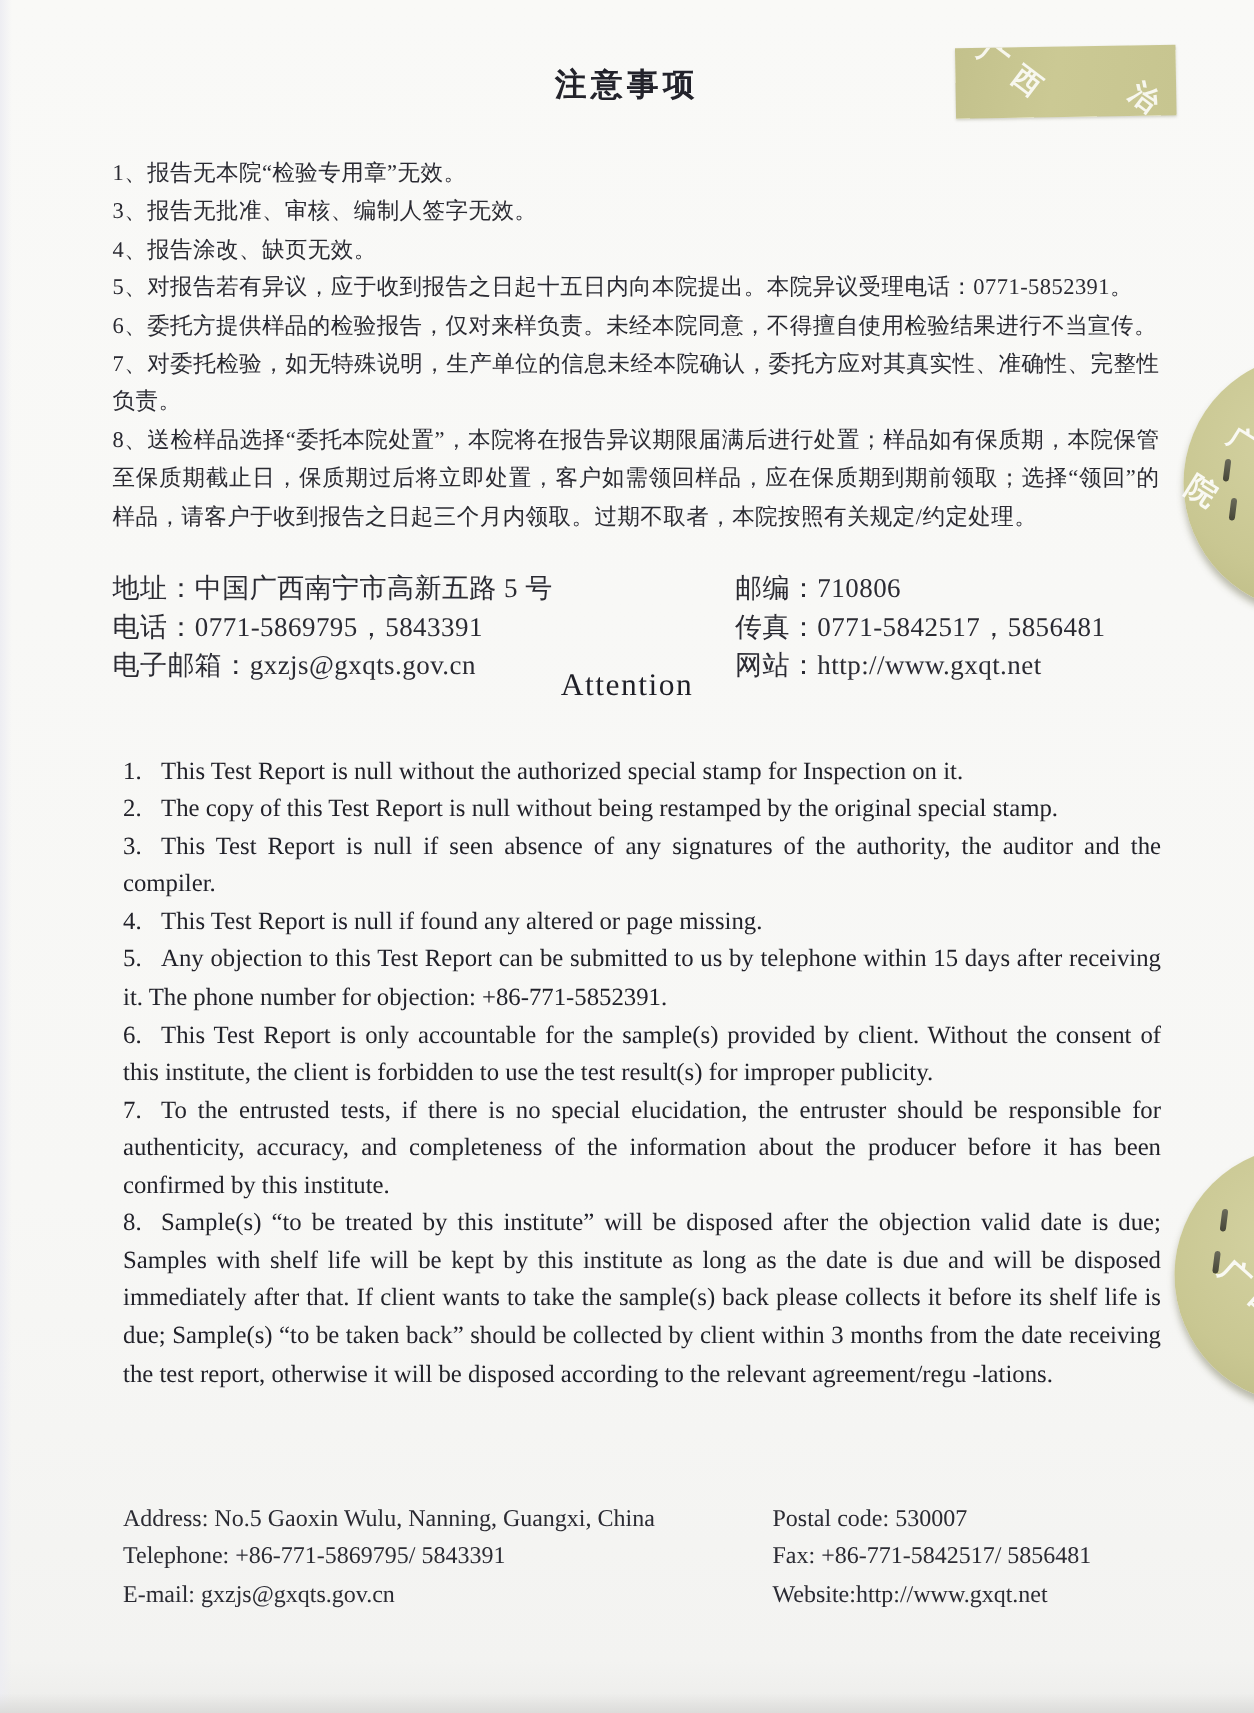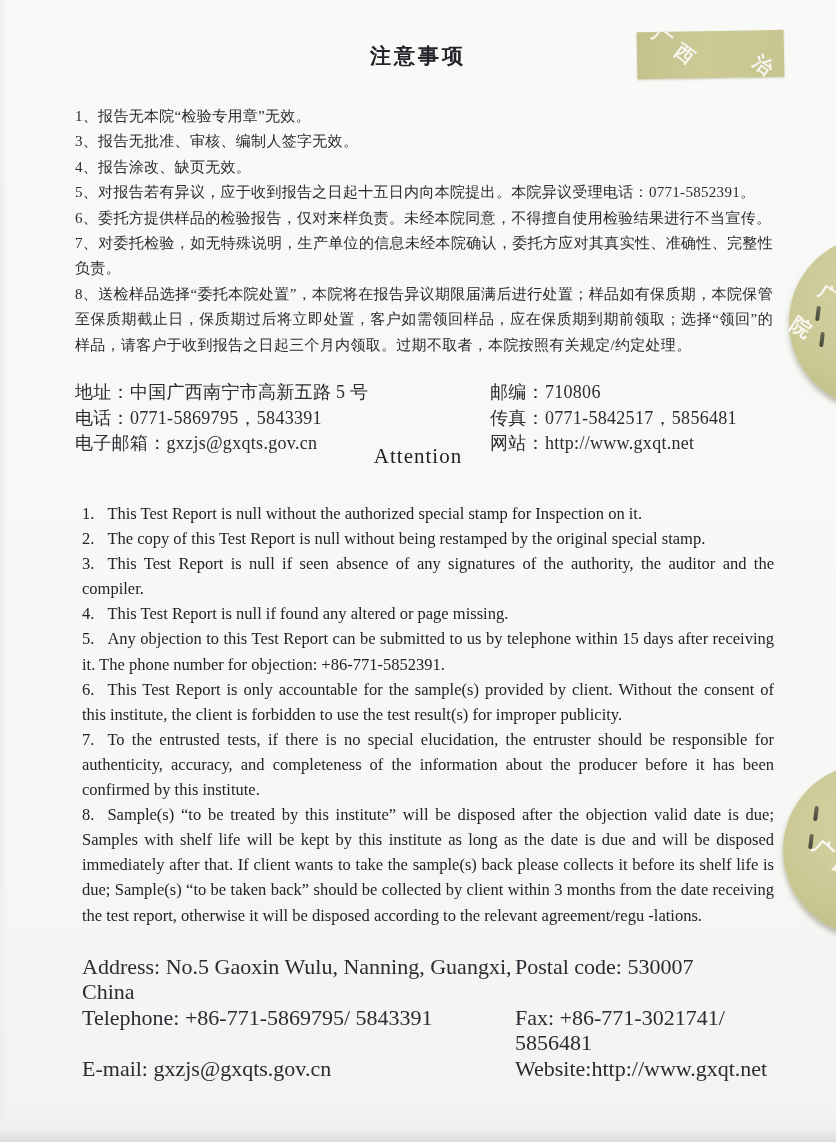--- a/index.html
+++ b/index.html
@@ -48,21 +48,21 @@
   .cn-contact{position:absolute;left:75px;top:380px;width:720px;font-size:18px;}
   .c-row{display:grid;grid-template-columns:415px auto;line-height:25.6px;}
   .mono-ish{letter-spacing:.3px;}
 
   
   .en-title{position:absolute;left:0;top:444px;width:100%;margin:0;text-align:center;
     font-size:21px;font-weight:400;letter-spacing:1px;color:#1f1f27;}
   .en-list{position:absolute;left:82px;top:501px;width:692px;}
   .en-item{margin:0;font-size:16.5px;line-height:25.1px;text-align:justify;color:#22222a;}
   .en-item .num{display:inline-block;margin-right:13px;}
-  .en-contact{position:absolute;left:82px;top:954px;width:720px;font-size:22px;}
+  .en-contact{position:absolute;left:82px;top:1000px;width:720px;font-size:16px;}
   .en-contact .c-row{grid-template-columns:433px auto;line-height:25.4px;}
 </style>
 </head>
 <body>
 
 <div class="page">
   <div class="left-shade"></div>
 
   <div class="sticker">
     <span class="wm wm1">广西</span>
@@ -121,21 +121,21 @@
     <p class="en-item"><span class="num">8.</span><span>Sample(s) “to be treated by this institute” will be disposed after the objection valid date is due; Samples with shelf life will be kept by this institute as long as the date is due and will be disposed immediately after that. If client wants to take the sample(s) back please collects it before its shelf life is due; Sample(s) “to be taken back” should be collected by client within 3 months from the date receiving the test report, otherwise it will be disposed according to the relevant agreement/regu -lations.</span></p>
   </div>
 
   <div class="en-contact">
     <div class="c-row">
       <span>Address: No.5 Gaoxin Wulu, Nanning, Guangxi, China</span>
       <span>Postal code: 530007</span>
     </div>
     <div class="c-row">
       <span>Telephone: +86-771-5869795/ 5843391</span>
-      <span>Fax: +86-771-3021741/ 5856481</span>
+      <span>Fax: +86-771-5842517/ 5856481</span>
     </div>
     <div class="c-row">
       <span>E-mail: gxzjs@gxqts.gov.cn</span>
       <span>Website:http://www.gxqt.net</span>
     </div>
   </div>
 
   <div class="bottom-shade"></div>
 </div>
 

